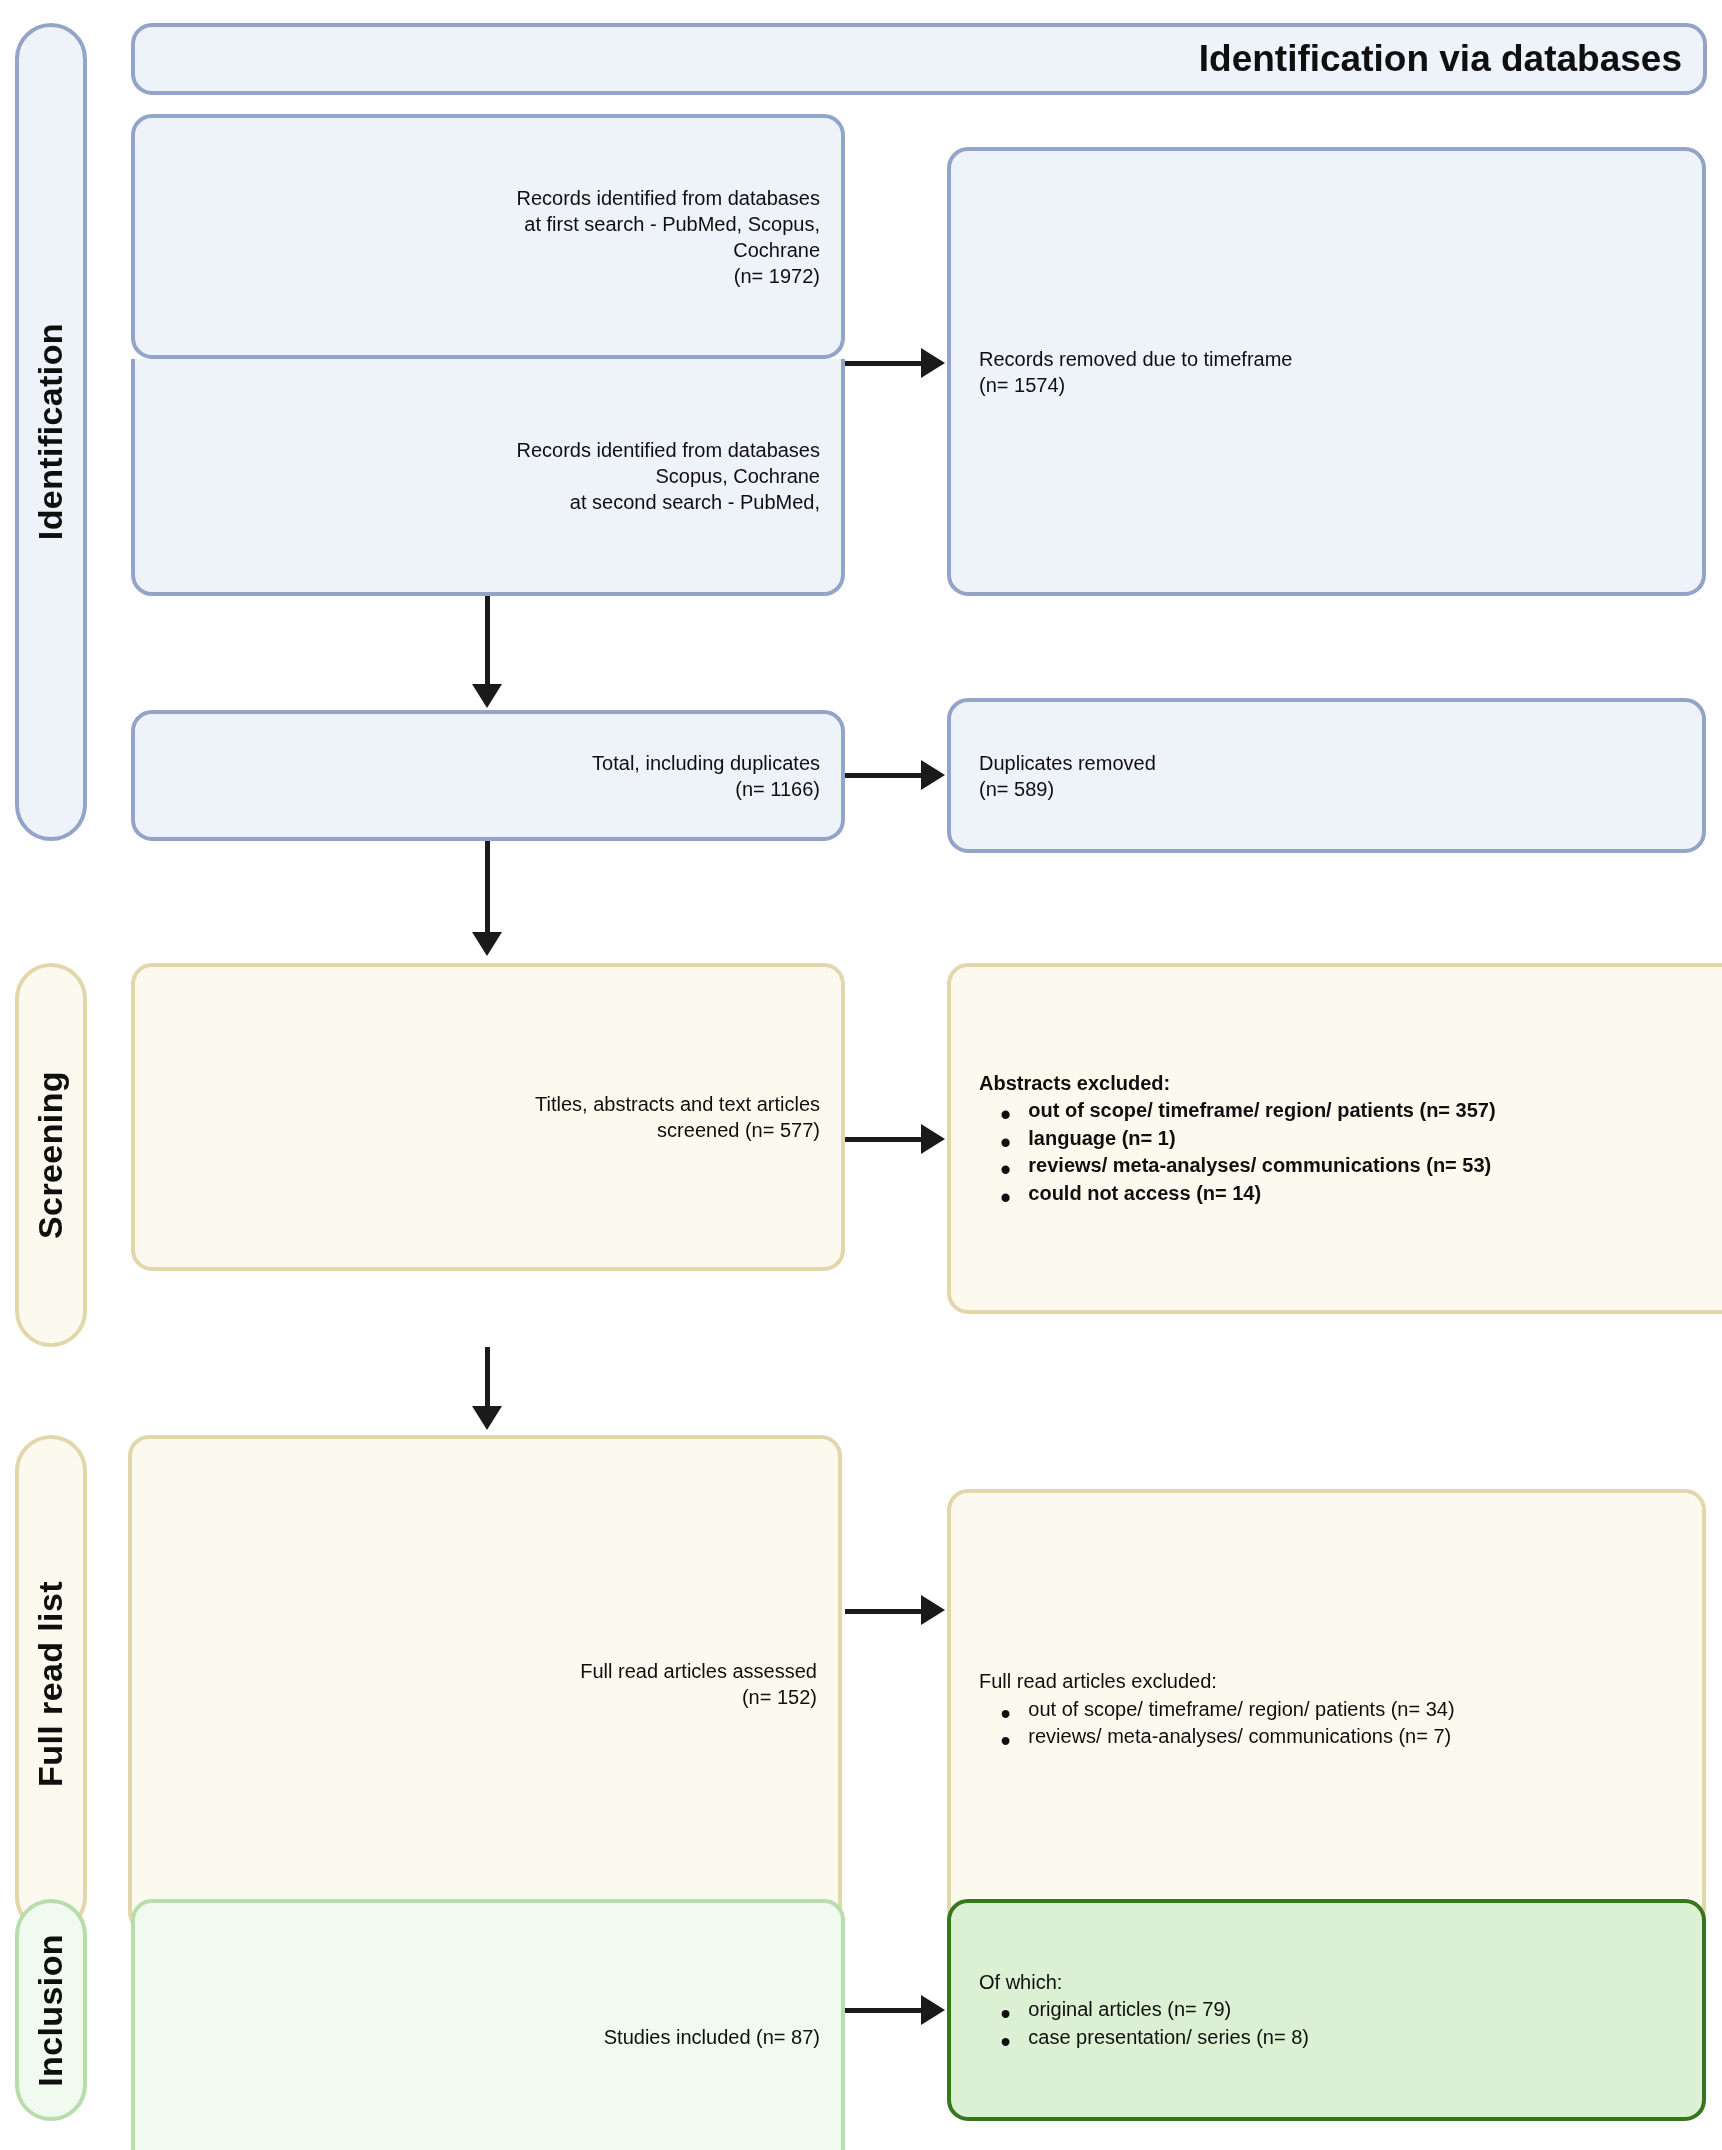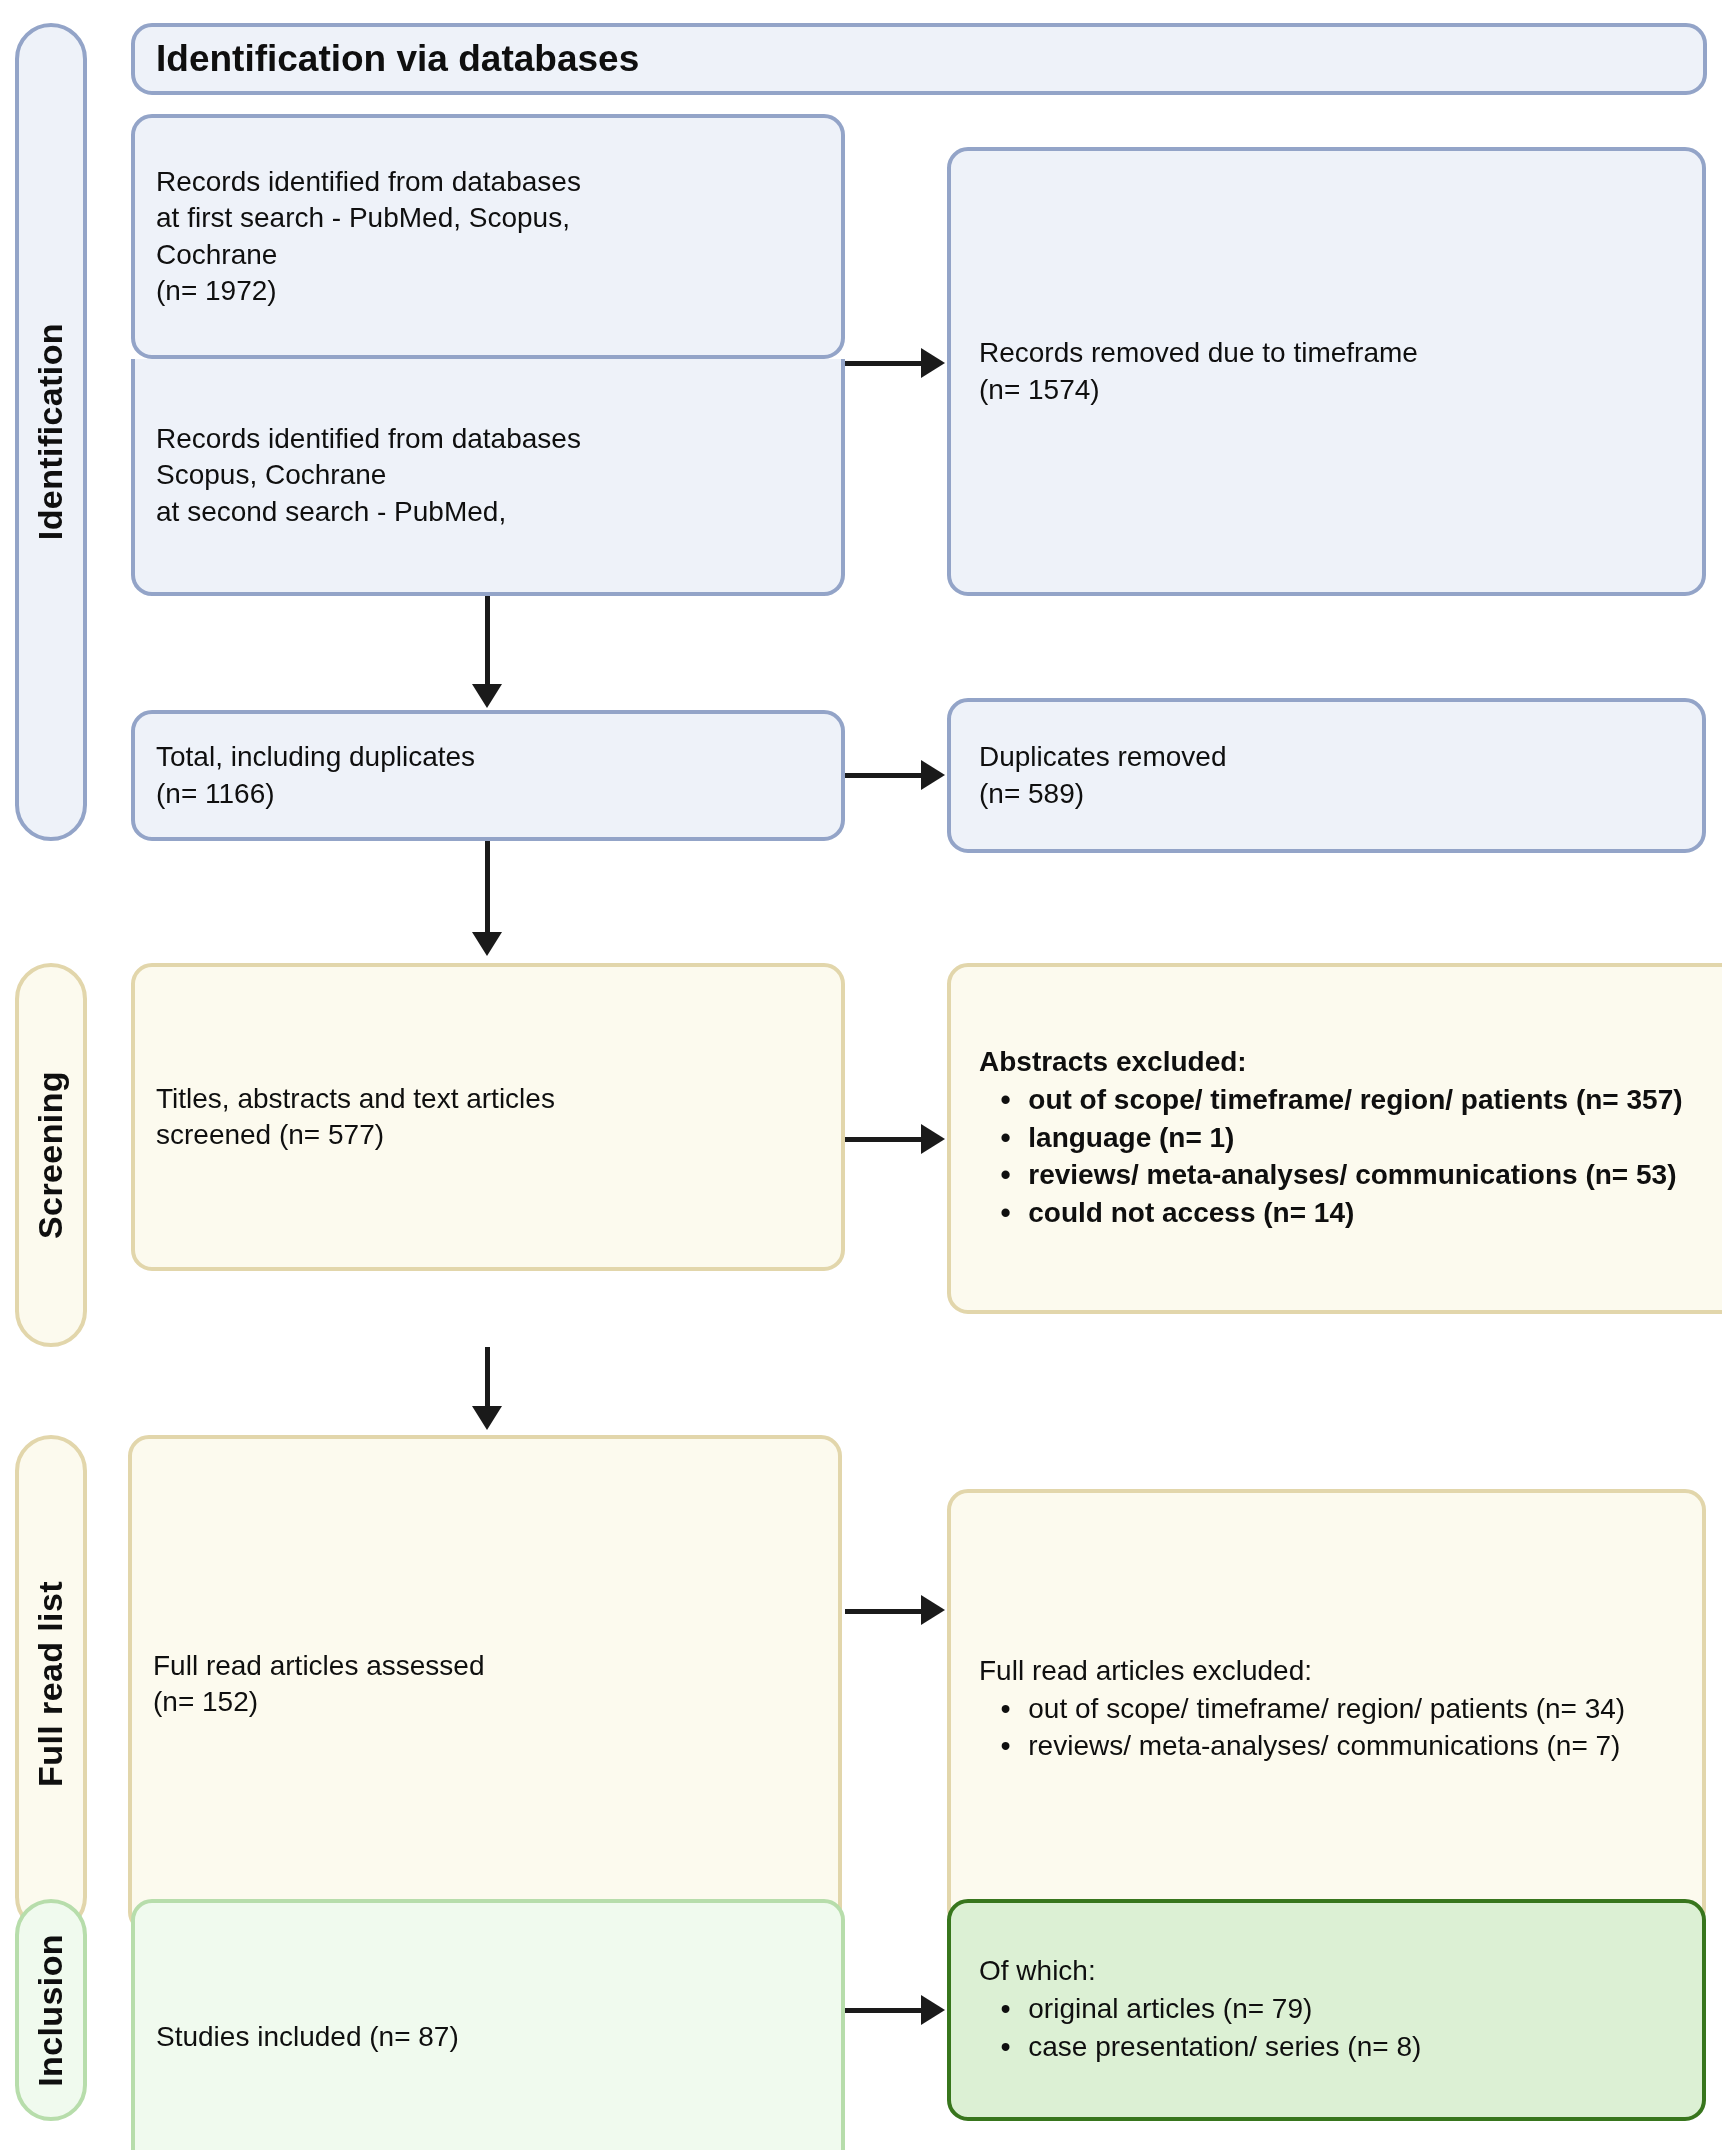--- a/index.html
+++ b/index.html
@@ -23,25 +23,25 @@
     height: 2151px;
   }
 
   
   .box {
     position: absolute;
     box-sizing: border-box;
     border-radius: 21px;
     display: flex;
     align-items: center;
-    font-size: 28px;
+    font-size: 20px;
     line-height: 1.30;
   }
 
-  .box.center { justify-content: center; text-align: left; }
+  .box.center { justify-content: center; text-align: right; }
   .box.left   { justify-content: flex-start; text-align: left; }
 
   
   .blue  { background: #eef2f9; border: 4.1px solid #93a4c8; }
   .cream { background: #fcfaee; border: 4.1px solid #e2d6ab; }
   .green-light { background: #f0faee; border: 4.1px solid #b7ddab; }
   .green-dark  { background: #dcf0d4; border: 4.9px solid #38761d; }
 
   
   .rail {

